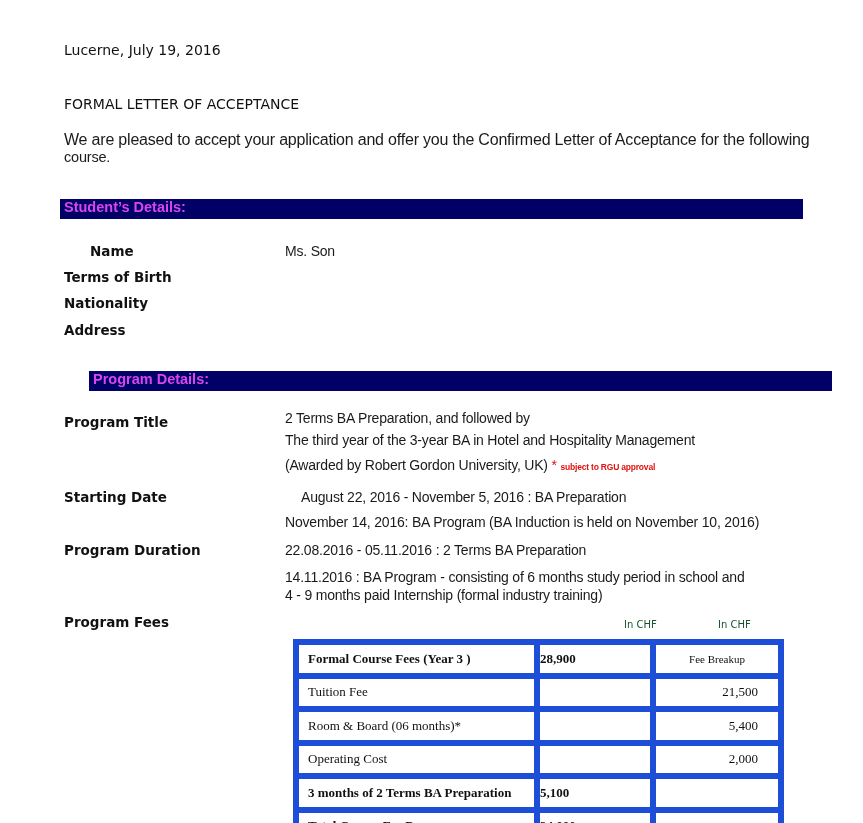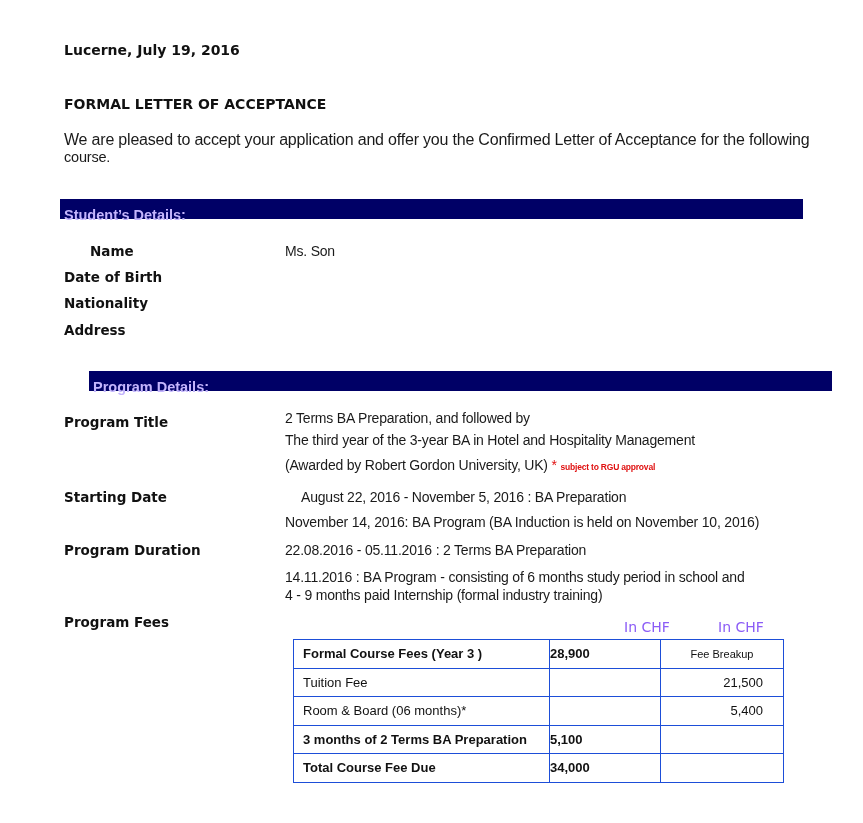--- a/index.html
+++ b/index.html
@@ -1,47 +1,47 @@
 <!DOCTYPE html>
 <html><head>
 <meta charset="utf-8">
 <style>
   html, body { margin: 0; padding: 0; background: #ffffff; }
   body { width: 863px; height: 823px; position: relative; overflow: hidden; color: #111; }
-  .bold { font-family: "DejaVu Sans", sans-serif; font-weight: bold; }
+  .bold { font-family: "DejaVu Sans", sans-serif; font-weight: normal; }
   .abs { position: absolute; white-space: nowrap; }
   .narrow { font-family: "Liberation Sans", sans-serif; font-size: 14px; color: #1a1a1a; letter-spacing: -0.2px; }
   .lbl { font-family: "DejaVu Sans", sans-serif; font-weight: bold; font-size: 13.5px; color: #111; }
   .bar { position: absolute; left: 60px; width: 743px; height: 20px; background: #000066; }
-  .bar span { position: absolute; left: 4px; top: 8px; color: #c4b5fd; font-family: "Liberation Sans", sans-serif; font-weight: bold; font-size: 14.5px; }
+  .bar span { position: absolute; left: 4px; top: 0; color: #d946ef; font-family: "Liberation Sans", sans-serif; font-weight: bold; font-size: 14.5px; }
   .note { color: #e01010; font-family: "Liberation Sans", sans-serif; font-size: 8.5px; font-weight: bold; }
   .star { color: #e01010; font-size: 14px; }
   table.fees { position: absolute; left: 293px; top: 639px; border-collapse: collapse; width: 491px; }
-  table.fees td { border: 1px solid #1d4ed8; height: 27.5px; padding: 0 0 0 9px; font-family: Liberation Sans, sans-serif; font-size: 13px; color: #111; }
+  table.fees td { border: 6px solid #1d4ed8; height: 27.5px; padding: 0 0 0 9px; font-family: Liberation Serif, serif; font-size: 13px; color: #111; }
   table.fees td.c2 { width: 88px; text-align: left; padding: 0 22px 0 0; }
   table.fees td.c3 { width: 86px; text-align: right; padding: 0 20px 0 16px; }
   table.fees td.c3.small { text-align: center; padding: 0; font-size: 11px; }
   table.fees td.b { font-weight: bold; }
-  .colhead { font-family: "DejaVu Sans", sans-serif; font-size: 14px; color: #8b5cf6; }
+  .colhead { font-family: "DejaVu Sans", sans-serif; font-size: 10px; color: #14532d; }
 </style>
 </head>
 <body>
 
 <div class="abs bold" style="left:64px; top:42px; font-size:14px;">Lucerne, July 19, 2016</div>
 <div class="abs bold" style="left:64px; top:96px; font-size:14px;">FORMAL LETTER OF ACCEPTANCE</div>
 <div class="abs narrow" style="left:64px; top:131px; font-size:16px;">We are pleased to accept your application and offer you the Confirmed Letter of Acceptance for the following</div>
 <div class="abs narrow" style="left:64px; top:149px; font-size:14.5px;">course.</div>
 
 <div class="bar" style="top:199px;">
   <span>Student’s Details:</span>
 </div>
 
 <div class="abs lbl" style="left:76px; top:243px;margin-left:14px;">Name</div>
 <div class="abs narrow" style="left:285px; top:243px;">Ms. Son</div>
-<div class="abs lbl" style="left:64px; top:269px;">Date of Birth</div>
+<div class="abs lbl" style="left:64px; top:269px;">Terms of Birth</div>
 <div class="abs narrow" style="left:285px; top:269px;"></div>
 <div class="abs lbl" style="left:64px; top:295px;">Nationality</div>
 <div class="abs narrow" style="left:285px; top:295px;"></div>
 <div class="abs lbl" style="left:64px; top:322px;">Address</div>
 <div class="abs narrow" style="left:285px; top:322px;"></div>
 
 <div class="bar" style="top:371px;margin-left:29px;">
   <span>Program  Details:</span>
 </div>
 
@@ -79,20 +79,25 @@
     <td>Tuition Fee</td>
     <td class="c2"></td>
     <td class="c3">21,500</td>
   </tr>
   <tr>
     <td>Room &amp; Board (06 months)*</td>
     <td class="c2"></td>
     <td class="c3">5,400</td>
   </tr>
   <tr>
+    <td>Operating Cost</td>
+    <td class="c2"></td>
+    <td class="c3">2,000</td>
+  </tr>
+  <tr>
     <td class="b">3 months of 2 Terms BA Preparation</td>
     <td class="c2 b">5,100</td>
     <td class="c3"></td>
   </tr>
   <tr>
     <td class="b">Total Course Fee Due</td>
     <td class="c2 b">34,000</td>
     <td class="c3"></td>
   </tr>
 </tbody>

